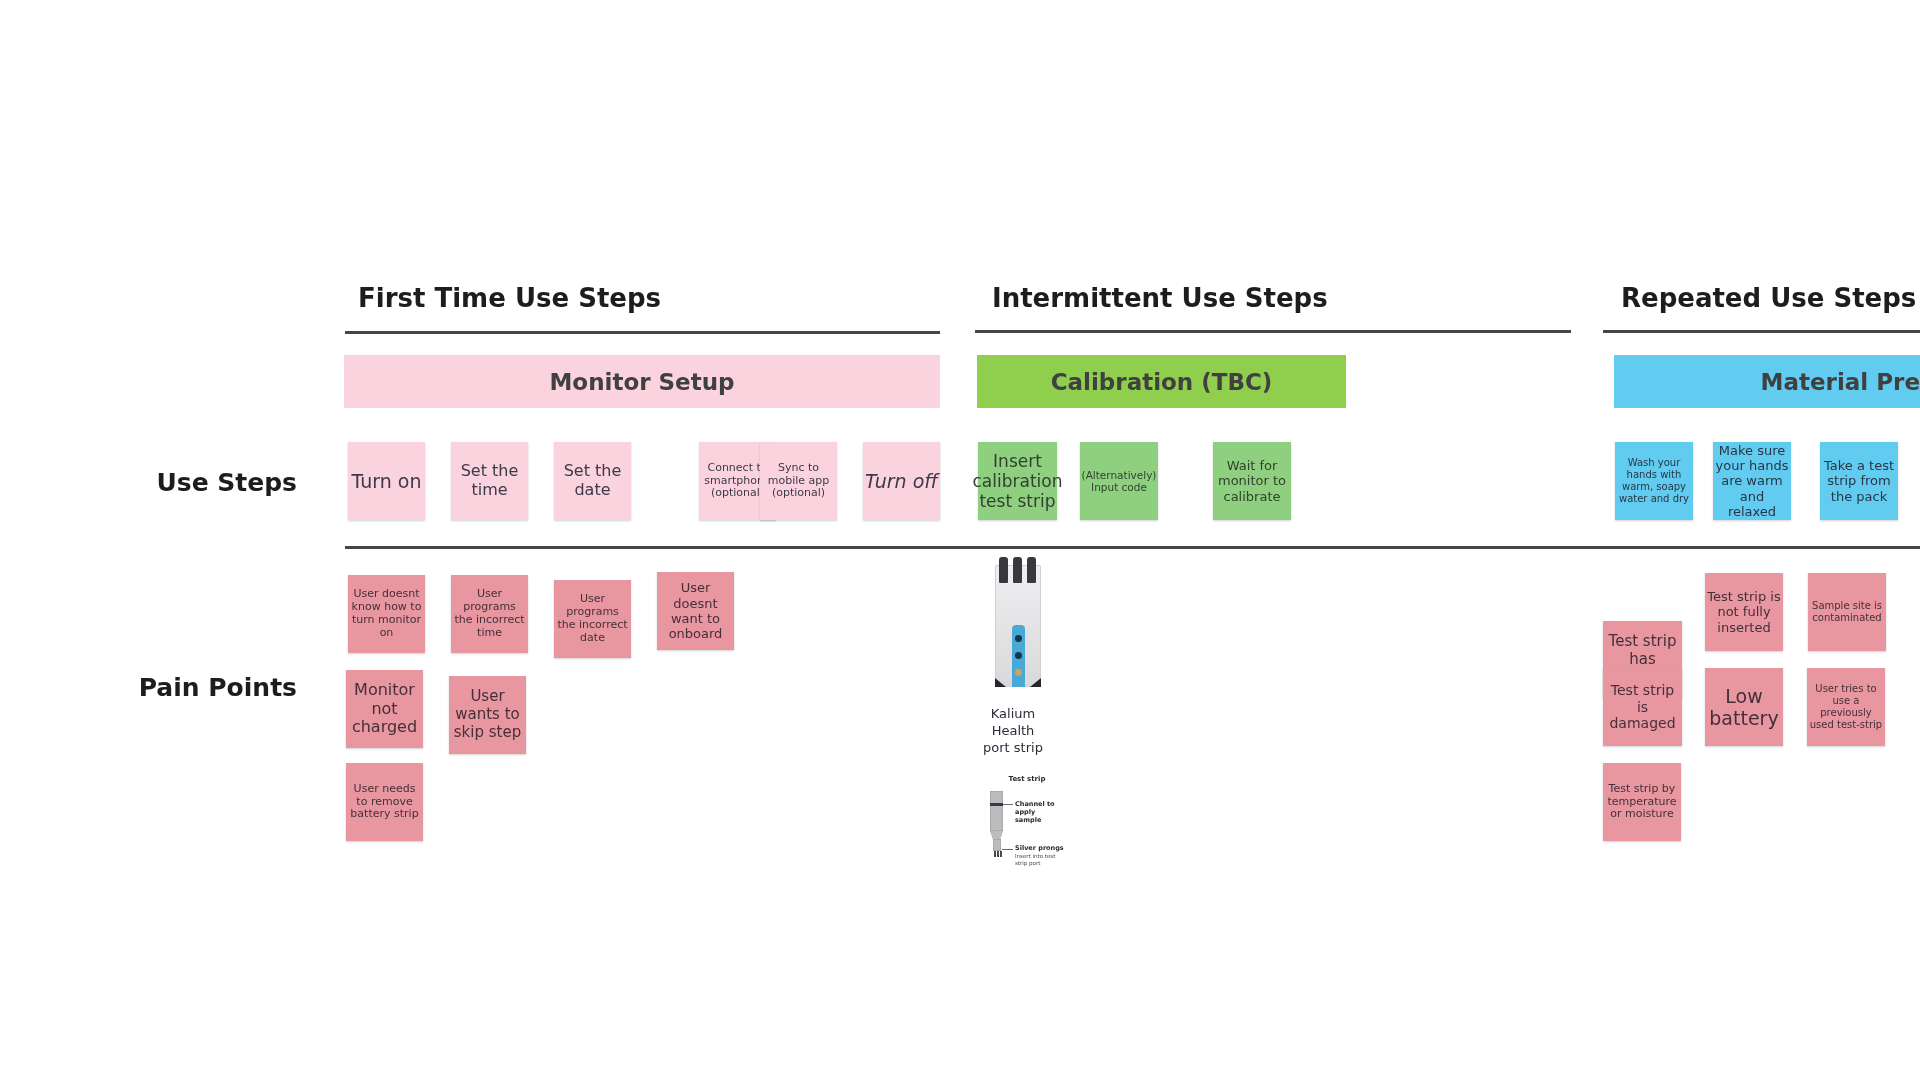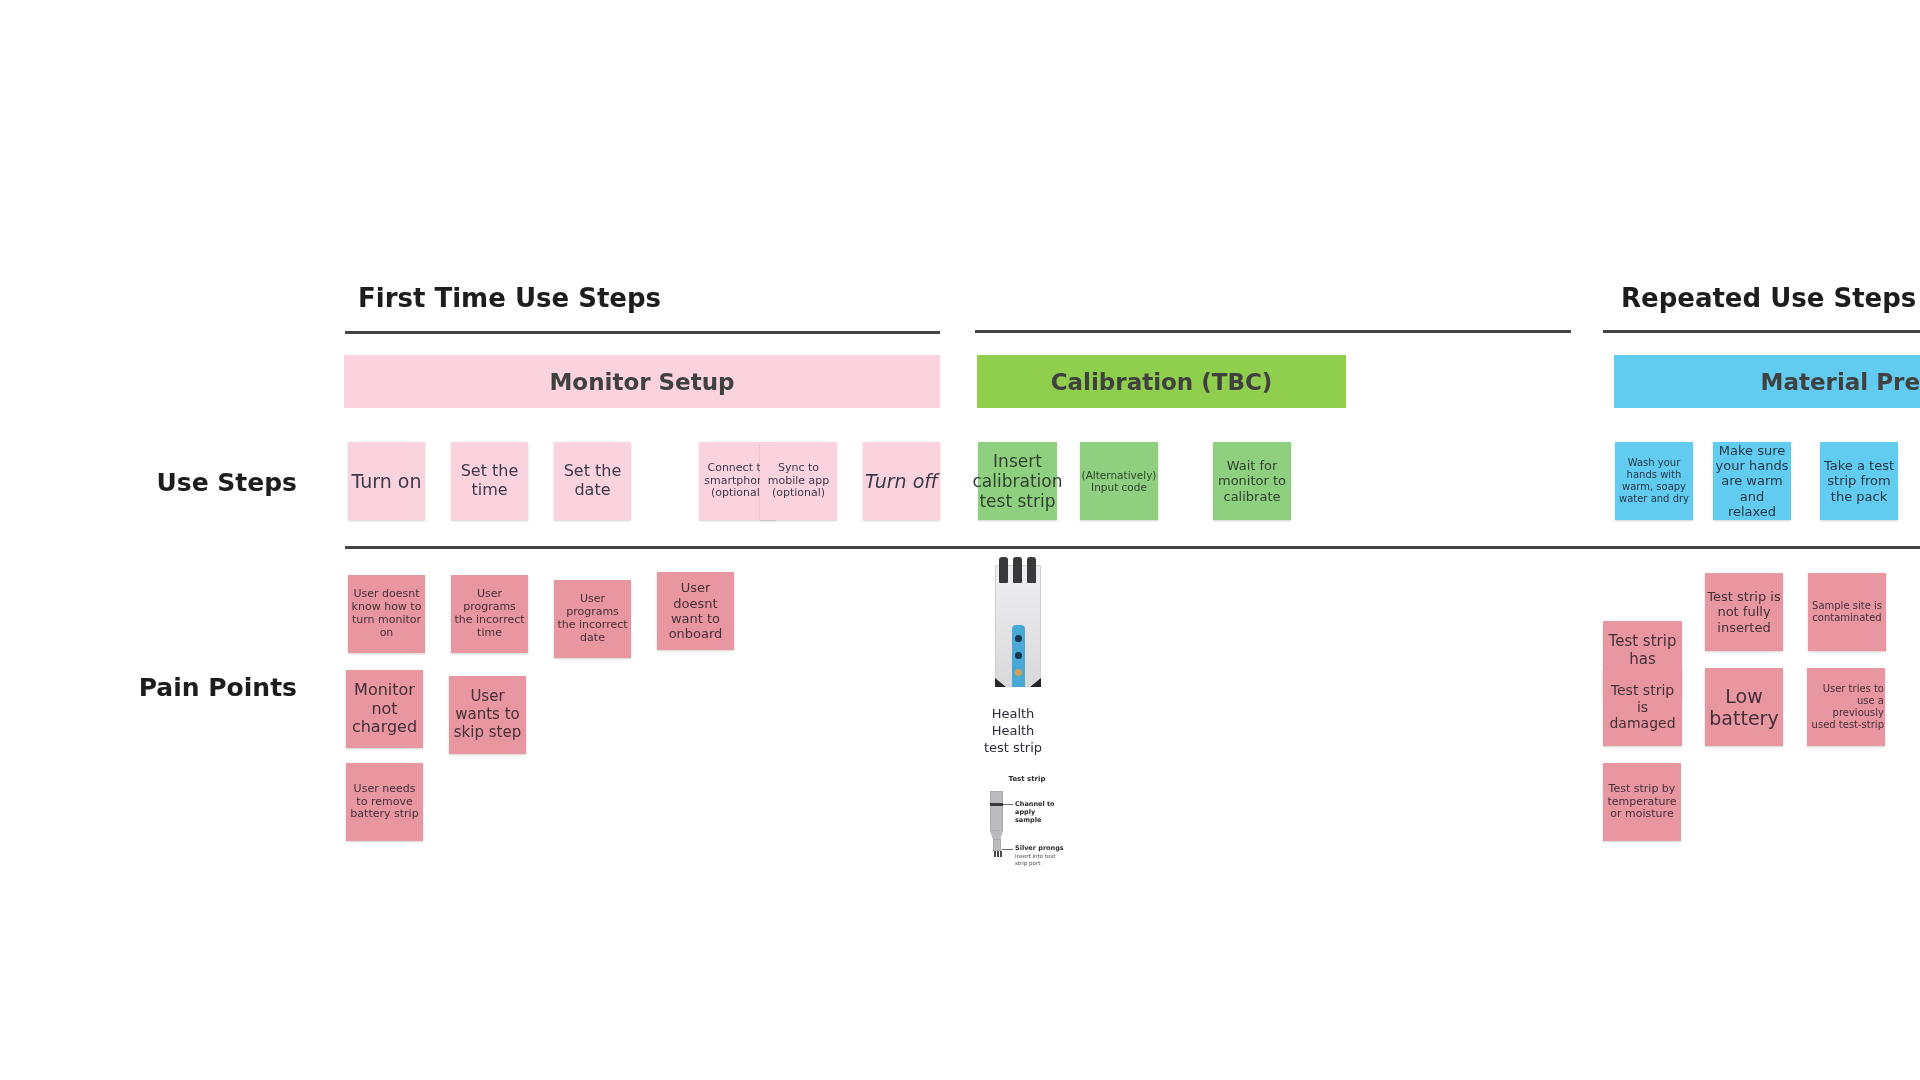--- a/index.html
+++ b/index.html
@@ -51,20 +51,21 @@
   .diag-co1{position:absolute;left:1015px;top:800px;width:44px;font-size:6.5px;font-weight:bold;line-height:1.25;color:#2b2b2e;}
   .diag-co2{position:absolute;left:1015px;top:845px;width:50px;font-size:6.5px;font-weight:bold;line-height:1.2;color:#2b2b2e;}
   .diag-co2-sub{position:absolute;left:1015px;top:853px;width:52px;font-size:5.5px;line-height:1.2;color:#4a4a4e;}
 </style>
 </head>
 <body>
 
 <div id="board">
 
   <div class="hdr" style="left:358px;top:283px;">First Time Use Steps</div>
+  <div class="hdr" style="left:992px;top:283px;">Intermittent Use Steps</div>
   <div class="hdr" style="left:1621px;top:283px;">Repeated Use Steps</div>
 
   <div class="rule" style="left:345px;top:331px;width:595px;"></div>
   <div class="rule" style="left:975px;top:330px;width:596px;"></div>
   <div class="rule" style="left:1603px;top:330px;width:317px;"></div>
 
   <div class="banner pink" style="left:344px;width:596px;">Monitor Setup</div>
   <div class="banner greenb" style="left:977px;width:369px;">Calibration (TBC)</div>
   <div class="banner blueb right-clip" style="left:1614px;width:306px;">Material Pre</div>
 
@@ -94,38 +95,38 @@
   <div class="sticky red" style="left:657px;top:572px;font-size:13px;">User doesnt want to onboard</div>
   <div class="sticky red" style="left:346px;top:670px;font-size:16px;">Monitor not charged</div>
   <div class="sticky red" style="left:449px;top:676px;font-size:15px;">User wants to skip step</div>
   <div class="sticky red" style="left:346px;top:763px;font-size:11px;">User needs to remove battery strip</div>
 
   <div class="sticky red" style="left:1603px;top:573px;width:79px;font-size:15px;margin-top:48px;">Test strip has expired</div>
   <div class="sticky red" style="left:1705px;top:573px;width:78px;font-size:13px;">Test strip is not fully inserted</div>
   <div class="sticky red" style="left:1808px;top:573px;width:78px;font-size:10px;">Sample site is contaminated</div>
   <div class="sticky red" style="left:1603px;top:668px;width:79px;font-size:14px;">Test strip is damaged</div>
   <div class="sticky red" style="left:1705px;top:668px;width:78px;font-size:19px;">Low battery</div>
-  <div class="sticky red" style="left:1807px;top:668px;width:78px;font-size:10px;padding:1px;text-align:right;">User tries to use a previously used test-strip</div>
+  <div class="sticky red" style="left:1807px;top:668px;width:78px;font-size:10px;padding:1px;">User tries to use a previously used test-strip</div>
   <div class="sticky red" style="left:1603px;top:763px;width:78px;font-size:11px;">Test strip by temperature or moisture</div>
 
   <div id="strip-photo">
     <div class="body"></div>
     <div class="prong" style="left:4px;"></div>
     <div class="prong" style="left:18px;"></div>
     <div class="prong" style="left:32px;"></div>
     <div class="stripe">
       <div class="dot" style="top:10px;background:#15364f;"></div>
       <div class="dot" style="top:27px;background:#15364f;"></div>
       <div class="dot" style="top:44px;background:#cfa15c;"></div>
     </div>
     <div class="corner l"></div>
     <div class="corner r"></div>
   </div>
 
-  <div id="strip-caption">Health Health test strip</div>
+  <div id="strip-caption">Kalium Health port strip</div>
 
   <div class="diag-title">Test strip</div>
   <div class="diag-strip-top"></div>
   <div class="diag-band"></div>
   <div class="diag-taper"></div>
   <div class="diag-strip-low"></div>
   <div class="diag-prong" style="left:994px;"></div>
   <div class="diag-prong" style="left:997px;"></div>
   <div class="diag-prong" style="left:1000px;"></div>
   <div class="diag-line" style="left:1003px;top:804px;width:10px;"></div>

